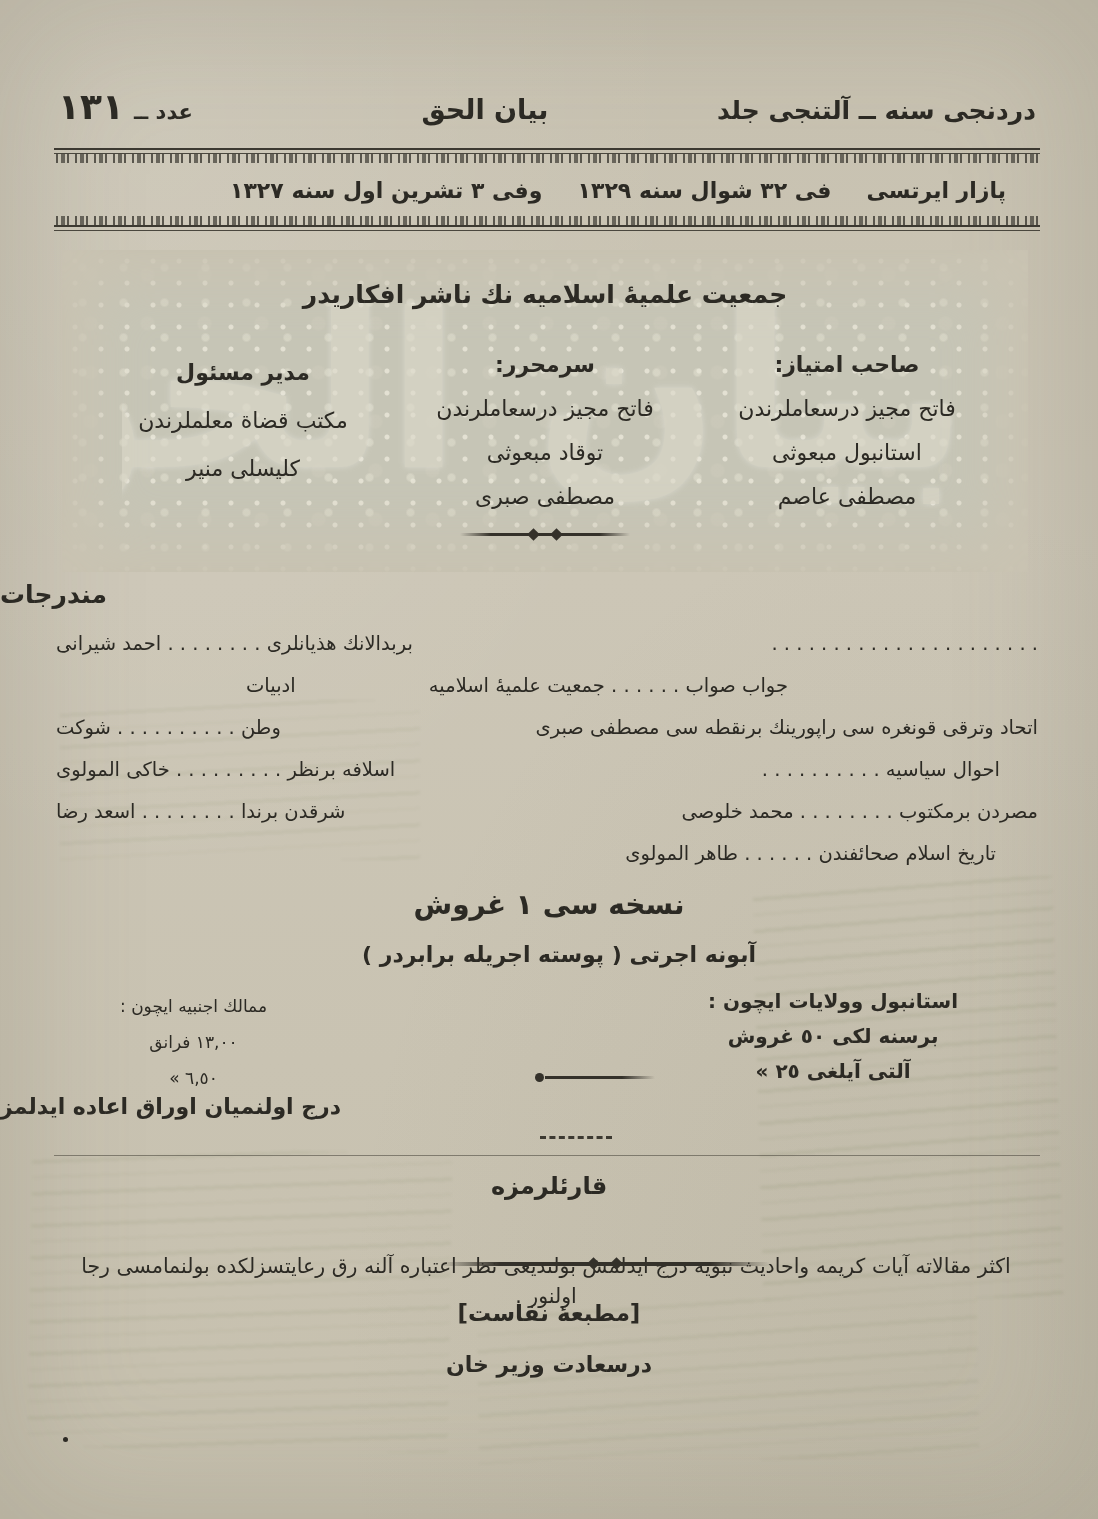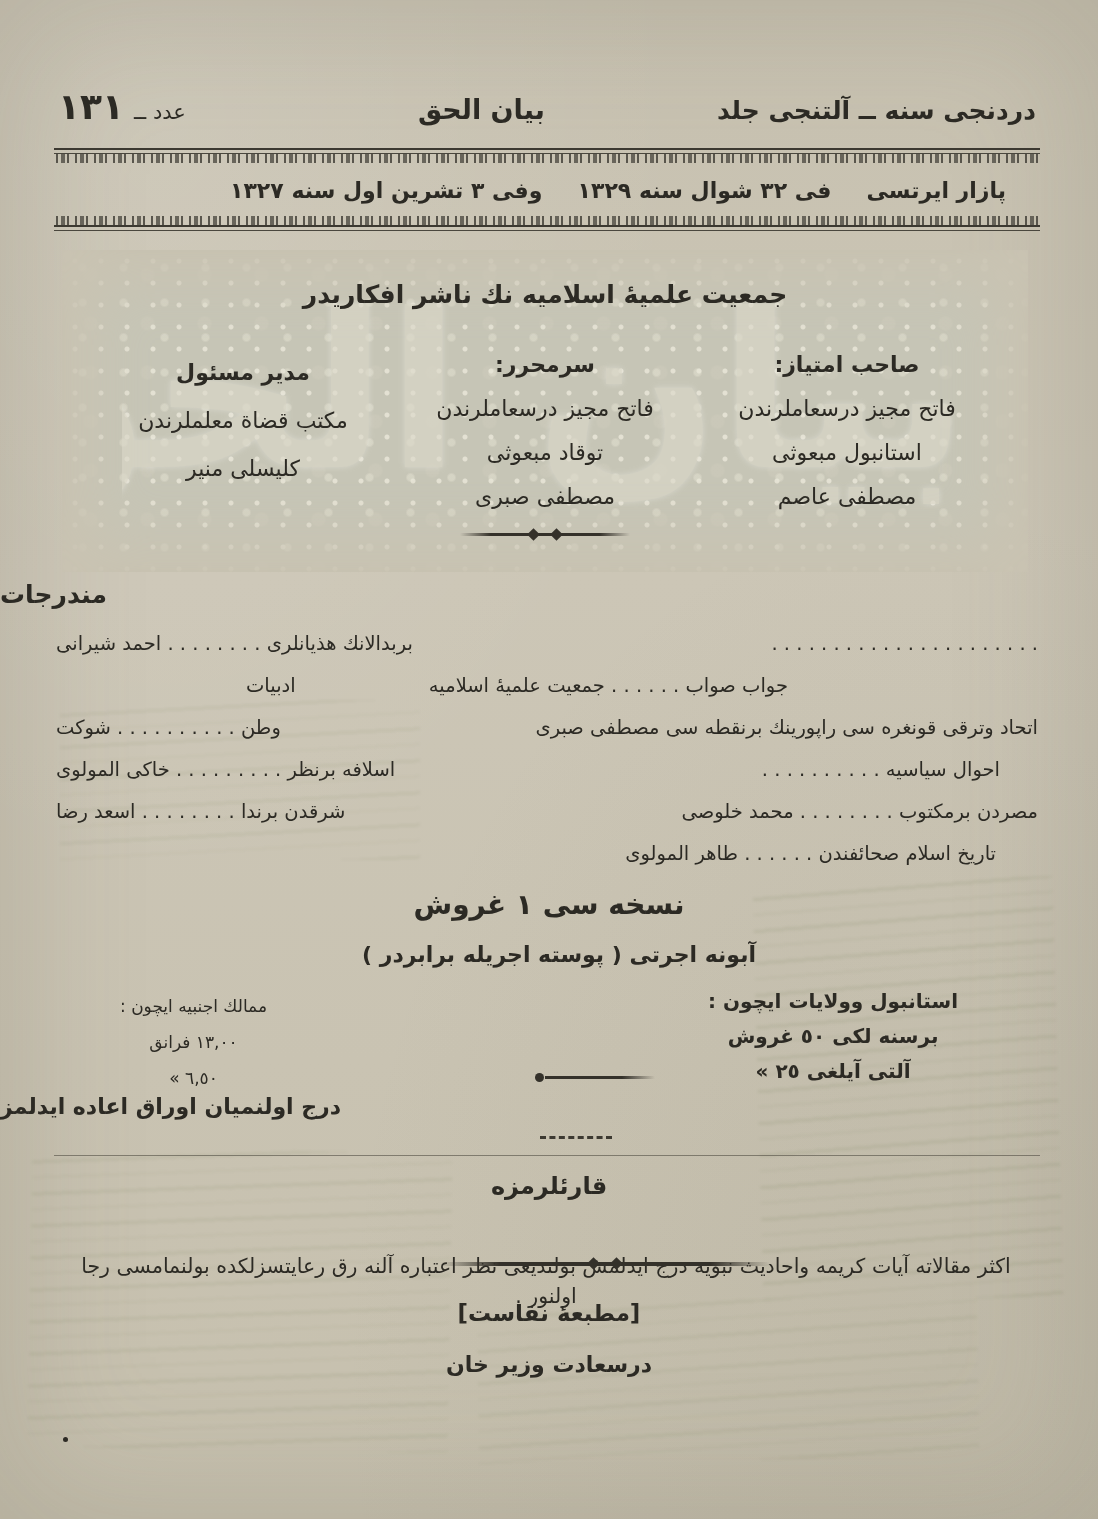--- a/index.html
+++ b/index.html
@@ -29,21 +29,21 @@
   .g4 { right:120px; top:1300px; width:500px; height:160px; opacity:.09; transform:rotate(-1deg); }
 
   
   .mast-top {
     position:absolute; top:86px; right:62px; left:58px;
     display:flex; justify-content:space-between; align-items:baseline;
   }
   .volume-line { font-size:25px; font-weight:bold; letter-spacing:.5px; }
   .journal-title { font-size:27px; font-weight:bold; transform:translateX(30px); }
   .issue { display:flex; align-items:baseline; gap:10px; direction:rtl; }
-  .issue-label { font-size:21px; font-weight:normal; }
+  .issue-label { font-size:21px; font-weight:bold; }
   .issue-number { font-size:36px; font-weight:bold; letter-spacing:2px; }
 
   
   .band { position:absolute; right:58px; left:54px; height:20px; }
   .chain {
     height:9px;
     background:
       repeating-linear-gradient(90deg,
         transparent 0 2px, #45423a 2px 4px, transparent 4px 7px,
         #56534a 7px 11px, transparent 11px 13px, #45423a 13px 15px, transparent 15px 19px);

